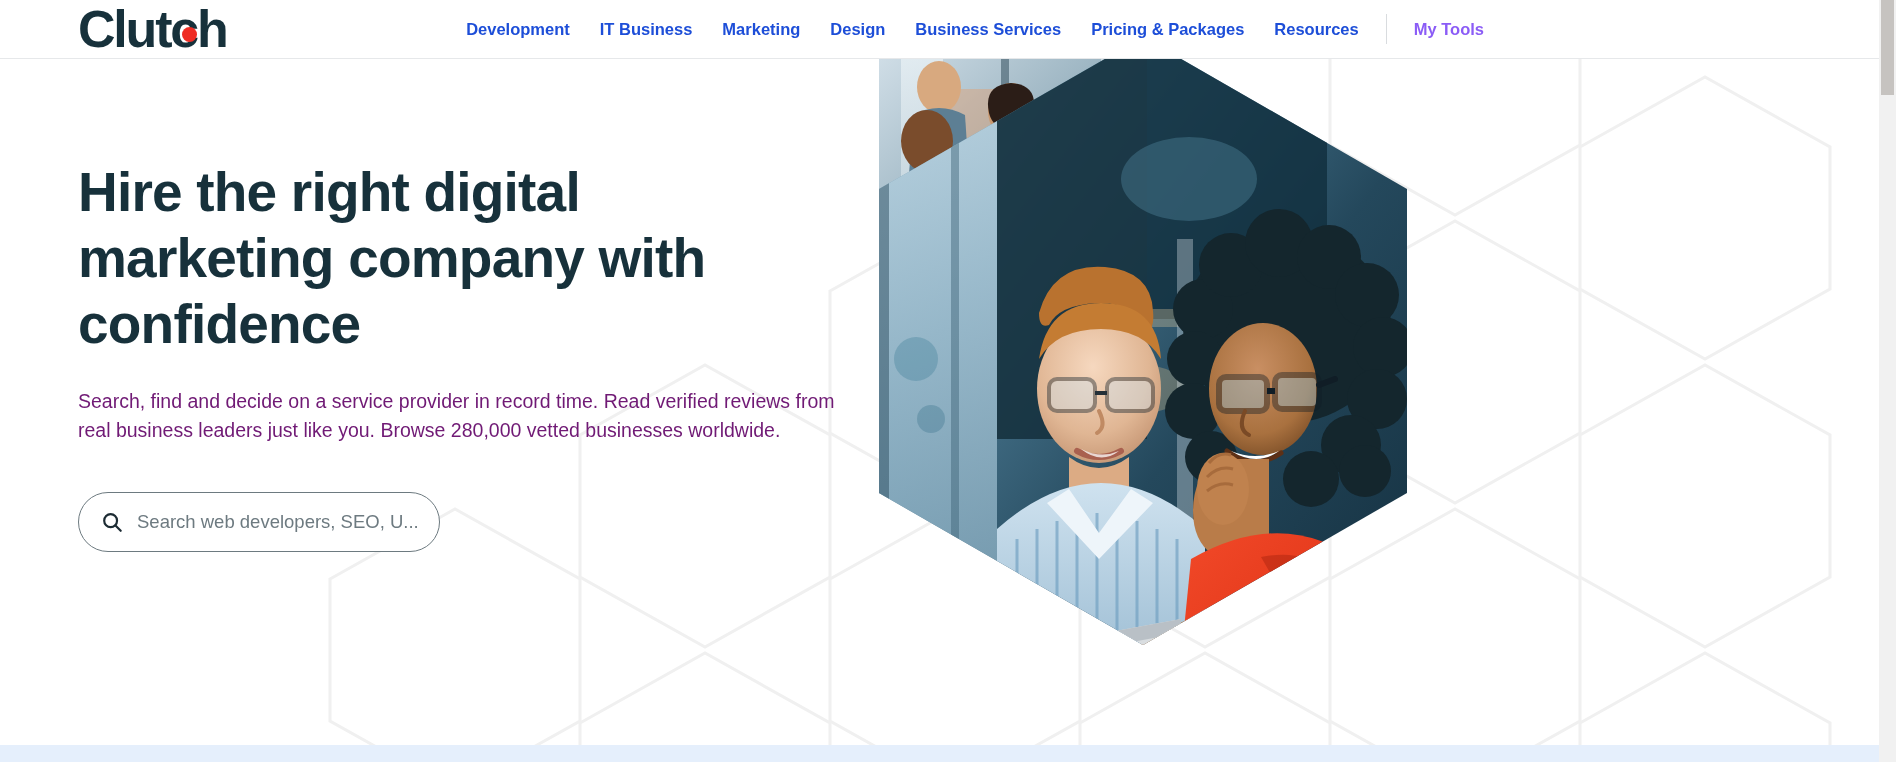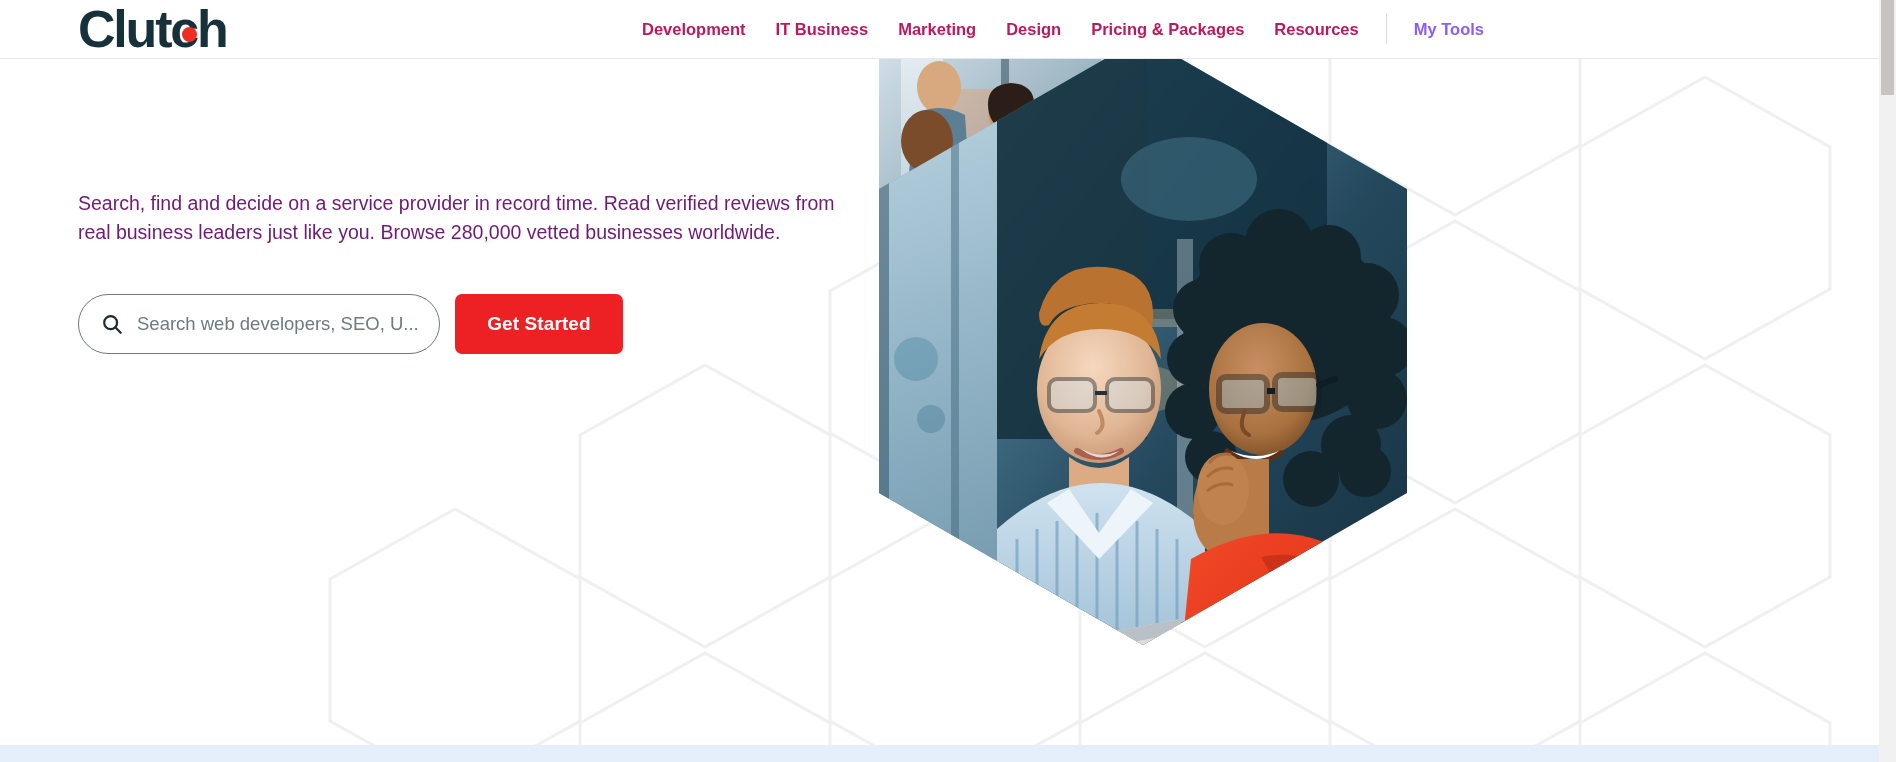--- a/index.html
+++ b/index.html
@@ -64,21 +64,21 @@
   .nav {
     margin-left: auto;
     display: flex;
     align-items: center;
     height: 100%;
     padding-right: 0;
   }
   .nav-item {
     font-size: 16.5px;
     font-weight: 700;
-    color: #be185d;
+    color: #1d4ed8;
     padding: 0 15px;
     line-height: 59px;
     white-space: nowrap;
     cursor: pointer;
     text-decoration: none;
   }
 
   .nav-sep {
     width: 1px;
     height: 30px;
@@ -249,20 +249,21 @@
         <span>Clutch</span>
         <span class="dot"></span>
       </div>
     </div>
 
     <nav class="nav">
       <a class="nav-item" href="#">Development</a>
       <a class="nav-item" href="#">IT Business</a>
       <a class="nav-item" href="#">Marketing</a>
       <a class="nav-item" href="#">Design</a>
+      <a class="nav-item" href="#">Business Services</a>
       <a class="nav-item" href="#">Pricing &amp; Packages</a>
       <a class="nav-item" href="#">Resources</a>
 
       <span class="nav-sep"></span>
 
       <a class="nav-item accent" href="#">My Tools</a>
       <span class="nav-tail"></span>
     </nav>
   </header>
 
@@ -490,37 +491,37 @@
         <ellipse cx="1172" cy="622" rx="48" ry="14" fill="#f0f2f3"></ellipse>
         <path d="M1136 600 q36 -16 72 0 l-8 22 q-28 10 -56 0z" fill="#fbfcfc"></path>
         <ellipse cx="1172" cy="598" rx="36" ry="10" fill="#ffffff"></ellipse>
 
         <rect x="1252" y="600" width="52" height="28" rx="5" fill="#9aa3a9" transform="rotate(-8 1278 614)"></rect>
       </g>
     </svg>
 
     <div class="hero-content">
 
+      <h1 class="headline">Hire the right digital marketing company with confidence</h1>
 
       <p class="subhead">Search, find and decide on a service provider in record time. Read verified reviews from real business leaders just like you. Browse 280,000 vetted businesses worldwide.</p>
 
       <div class="search-row">
 
         <div class="field keyword">
           <span class="ico">
             <svg width="22" height="22" viewBox="0 0 24 24" fill="none" stroke="#1c2b33" stroke-width="2.4" stroke-linecap="round">
               <circle cx="10.5" cy="10.5" r="7"></circle>
               <line x1="15.8" y1="15.8" x2="21.5" y2="21.5"></line>
             </svg>
           </span>
           <input type="text" placeholder="Search web developers, SEO, U..." style="">
         </div>
 
 
-        <button class="cta">Get Started</button>
       </div>
     </div>
   </section>
 
   <div class="bottom-strip"></div>
 
   <div class="scrollbar">
     <div class="thumb"></div>
   </div>
 

